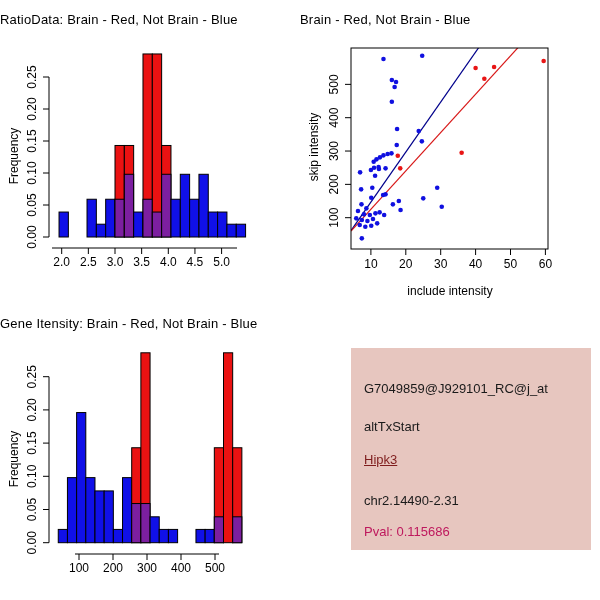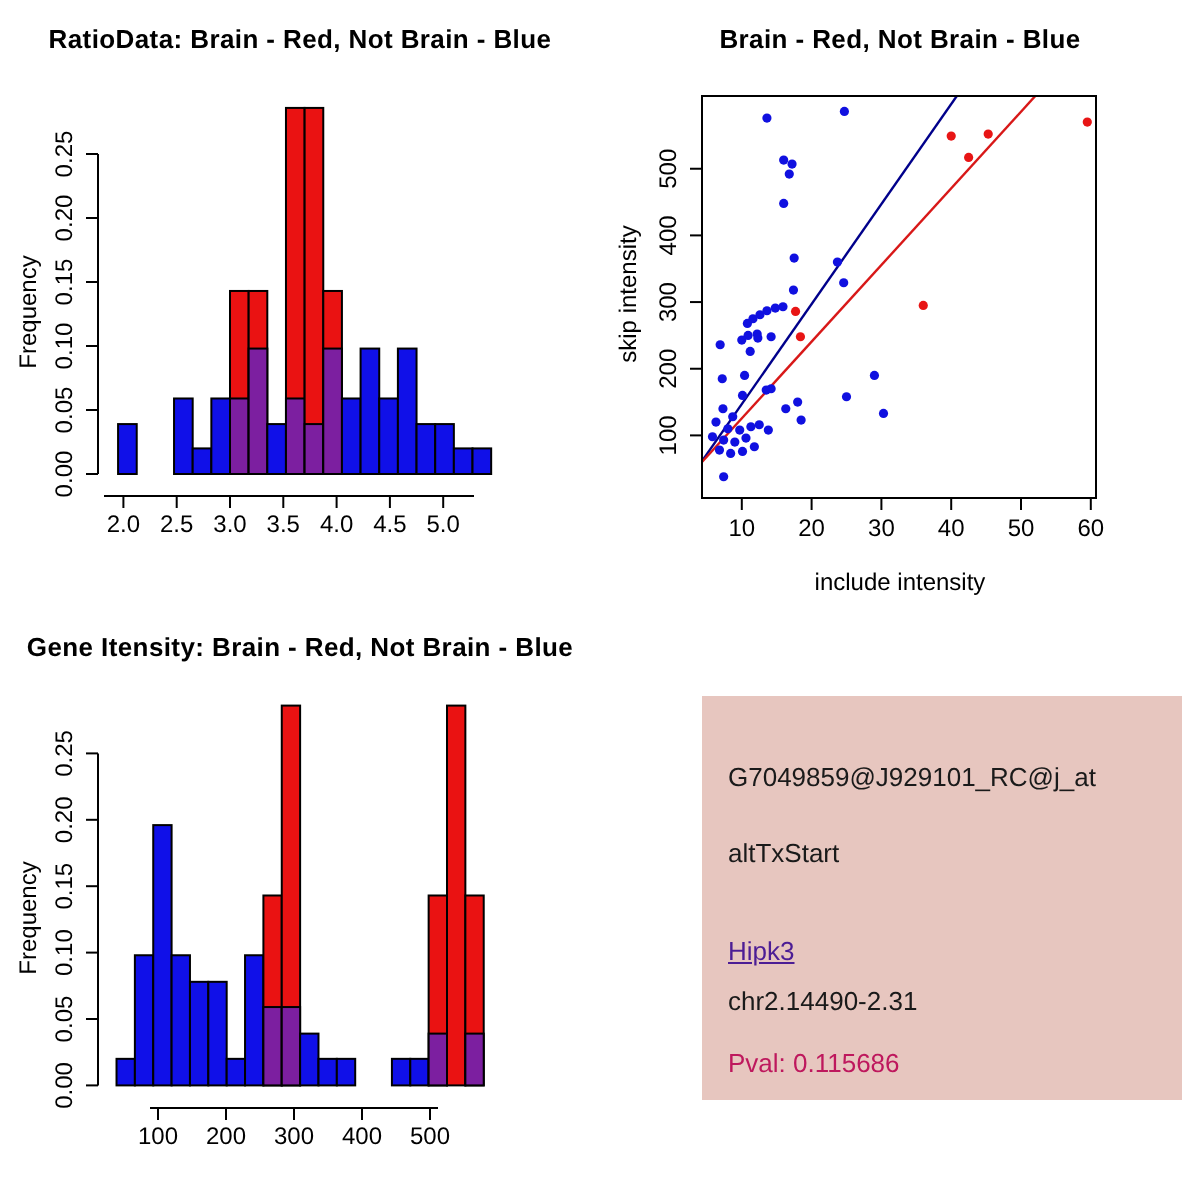--- a/index.html
+++ b/index.html
@@ -3,22 +3,22 @@
 <meta charset="utf-8">
 <style>
   html,body{margin:0;padding:0;background:#ffffff;}
   #figure{position:relative;width:600px;height:600px;background:#ffffff;overflow:hidden;
           font-family:"Liberation Sans",sans-serif;}
   .panel{position:absolute;width:300px;height:300px;}
   #panel-tl{left:0;top:0;}
   #panel-tr{left:300px;top:0;}
   #panel-bl{left:0;top:300px;}
   #panel-br{left:300px;top:300px;}
-  .plot-title{position:absolute;left:0;top:12px;width:100%;text-align:center;
-              font-size:13px;font-weight:bold;color:#000;letter-spacing:0.2px;}
+  .plot-title{position:absolute;left:0;top:12px;width:100%;
+              font-size:13px;font-weight:normal;color:#000;letter-spacing:0.2px;}
   .x-label{position:absolute;left:0;width:100%;text-align:center;font-size:12px;color:#000;}
   .y-label{position:absolute;width:200px;text-align:center;font-size:12px;color:#000;
            transform:rotate(-90deg);}
   svg{position:absolute;left:0;top:0;}
   .info-box{position:absolute;left:51px;top:48px;width:240px;height:202px;}
   .info-line{position:absolute;left:13px;font-size:13px;white-space:nowrap;}
 </style>
 </head>
 <body>
 
@@ -244,19 +244,19 @@
         <text x="36" y="109.89999999999998" text-anchor="middle" font-size="12" fill="#000" font-family="&quot;Liberation Sans&quot;,sans-serif" transform="rotate(-90 36 109.89999999999998)">0.20</text>
         <text x="36" y="76.69999999999999" text-anchor="middle" font-size="12" fill="#000" font-family="&quot;Liberation Sans&quot;,sans-serif" transform="rotate(-90 36 76.69999999999999)">0.25</text>
       </svg>
     <div class="y-label" style="left:-86px;top:152px;">Frequency</div>
   </div>
 
   <div class="panel" id="panel-br">
     <div class="info-box" id="info-box" style="background: rgb(231, 198, 191);">
       <div class="info-line" style="top: 33px; color: rgb(26, 26, 26);">G7049859@J929101_RC@j_at</div>
       <div class="info-line" style="top: 71px; color: rgb(26, 26, 26);">altTxStart</div>
-      <div class="info-line" style="top: 120px; color: #4c1d95; text-decoration: underline;">Hipk3</div>
+      <div class="info-line" style="top: 104px; color: #7f1d1d; text-decoration: underline;">Hipk3</div>
       <div class="info-line" style="top: 145px; color: rgb(26, 26, 26);">chr2.14490-2.31</div>
       <div class="info-line" style="top: 176px; color: #be185d;">Pval: 0.115686</div>
     </div>
   </div>
 
 </div>
 
 </body></html>

